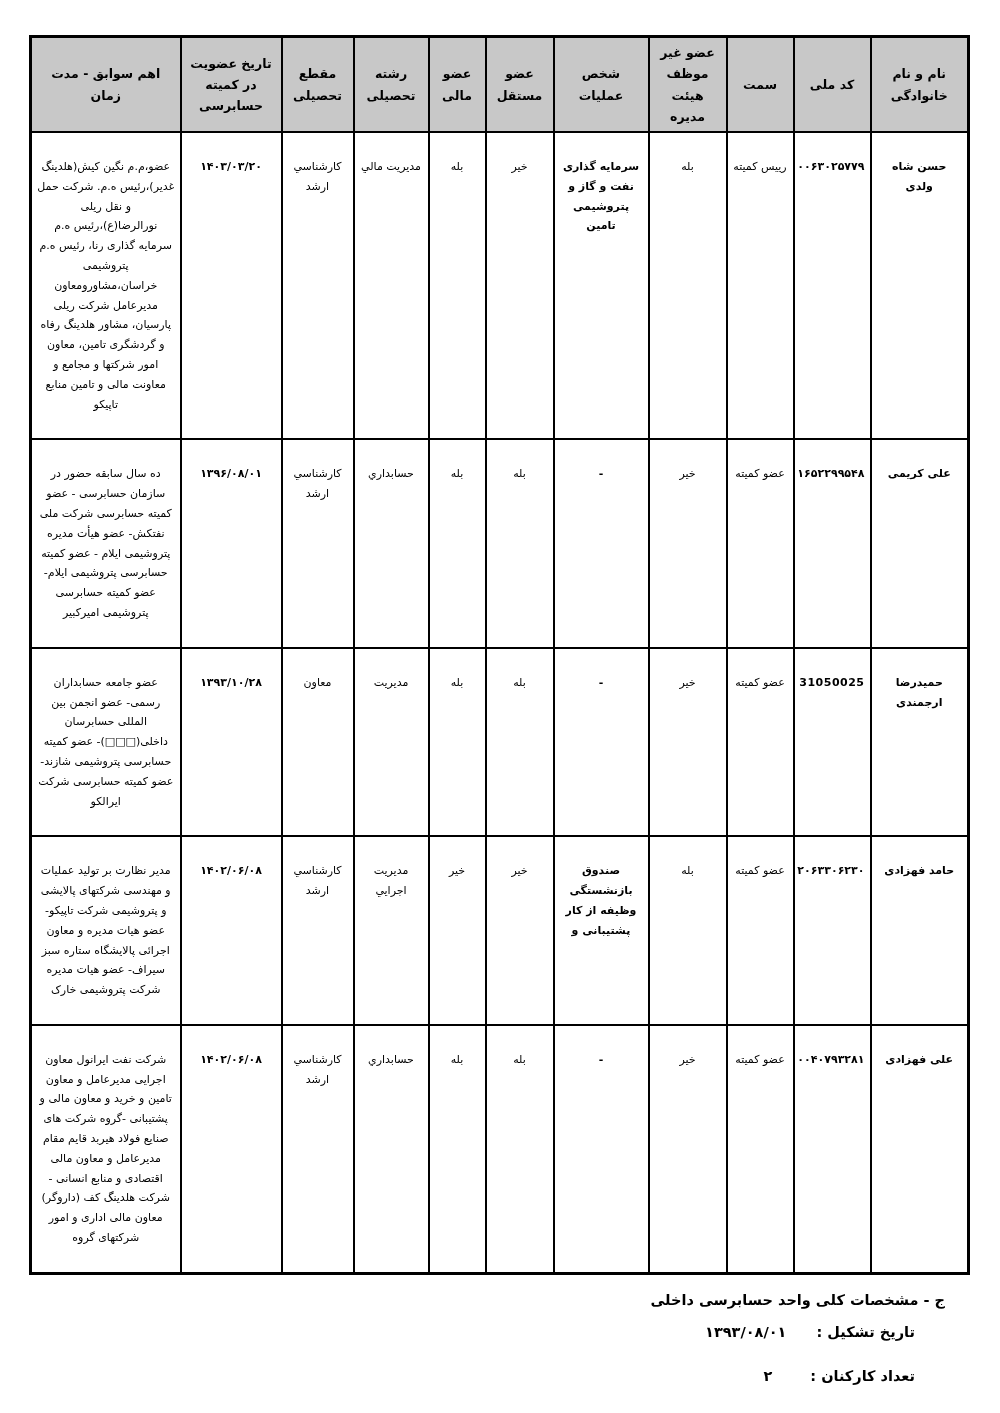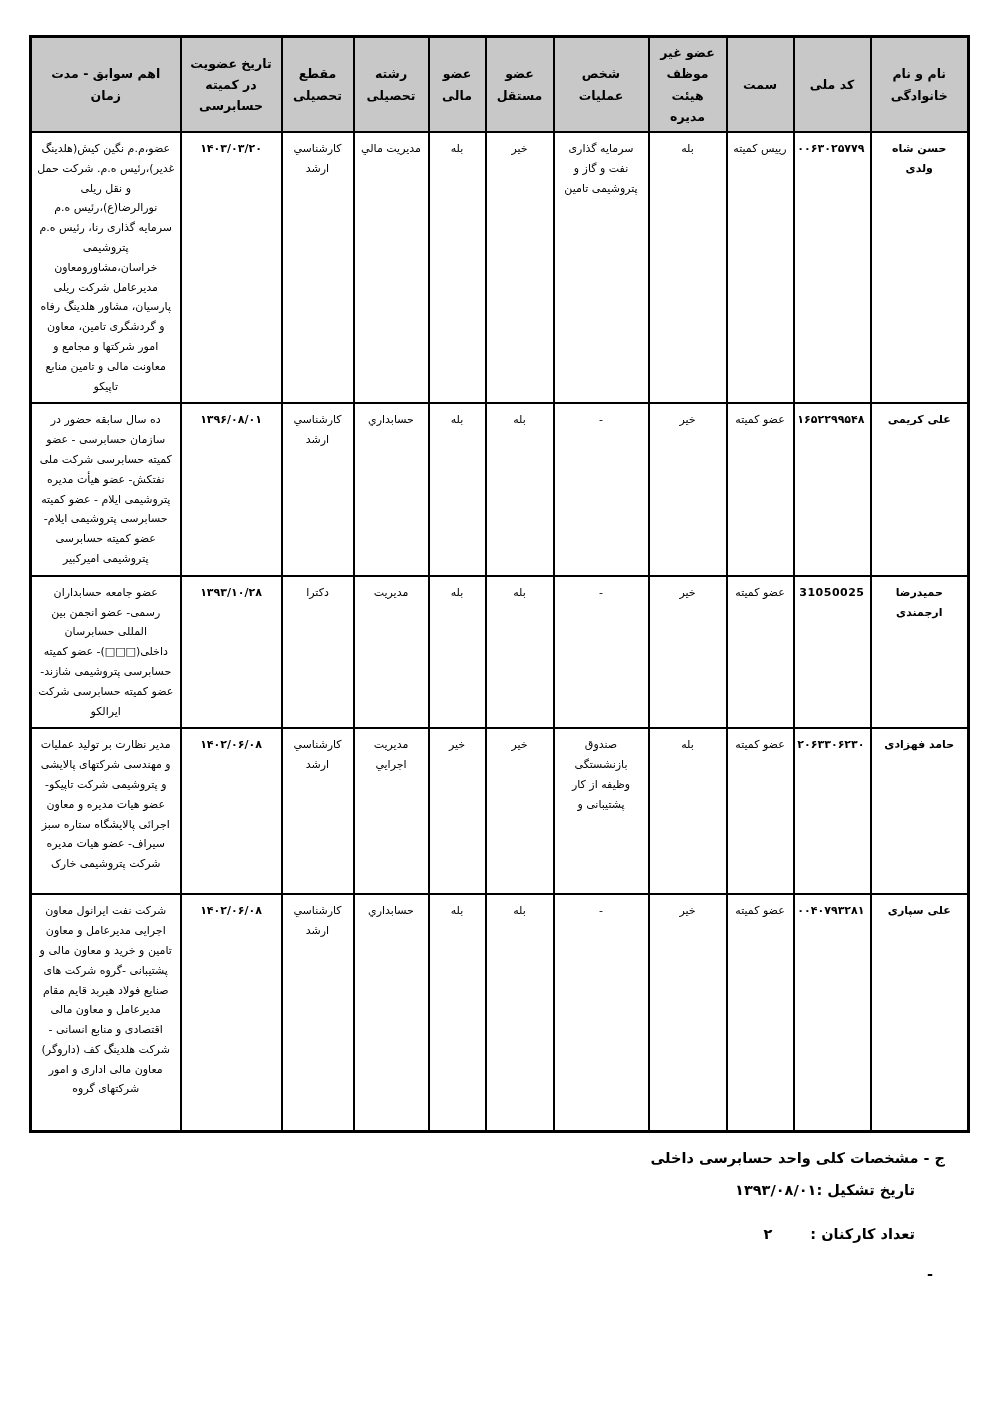--- a/index.html
+++ b/index.html
@@ -38,44 +38,45 @@
     text-align: center;
     vertical-align: middle;
     height: 82px;
     padding: 4px 3px;
   }
   table.committee td {
     font-size: 11px;
     line-height: 1.8;
     text-align: center;
     vertical-align: top;
-    padding: 6px 5px;
+    padding: 24px 5px;
   }
   td.cell-background {
     font-size: 10.5px;
     line-height: 1.72;
     text-align: justify;
     padding: 6px 8px;
   }
   td.cell-legal {
     font-size: 10px;
     line-height: 1.9;
+    font-weight: bold;
   }
   td.cell-name { font-size: 11.5px; font-weight: bold; }
   td.cell-date, td.cell-code { font-size: 11px; letter-spacing: 0.5px; font-weight: bold; }
 
   .footer { margin-top: 16px; font-weight: bold; }
   .f-line { font-size: 14.5px; line-height: 1.3; }
   .f-pair { display: flex; align-items: baseline; }
   .sec-c   { margin: 2px 25px 0 0; }
   .l-date  { margin: 13px 55px 0 0; }
   .l-staff { margin: 25px 55px 0 0; }
   .l-out   { margin: 22px 12px 0 0; }
   .sec-d   { margin: 28px 28px 0 0; }
-  .gap30 { }
+  .gap30 { margin-right: 30px; }
   .gap38 { margin-right: 38px; }
   .gap25 { margin-right: 25px; }
 </style>
 </head>
 <body>
 
 <div class="page">
 
   <table class="committee">
     <colgroup>
@@ -135,39 +136,39 @@
       </tr>
       <tr style="height:139px">
         <td class="cell-name">حمیدرضا ارجمندی</td>
         <td class="cell-code">31050025</td>
         <td>عضو کمیته</td>
         <td>خیر</td>
         <td class="cell-legal">-</td>
         <td>بله</td>
         <td>بله</td>
         <td>مدیریت</td>
-        <td>دکترا</td>
+        <td>معاون</td>
         <td class="cell-date">۱۳۹۳/۱۰/۲۸</td>
         <td class="cell-background">عضو جامعه حسابداران رسمی- عضو انجمن بین المللی حسابرسان داخلی(□□□)- عضو کمیته حسابرسی پتروشیمی شازند-عضو کمیته حسابرسی شرکت ایرالکو</td>
       </tr>
       <tr style="height:166px">
         <td class="cell-name">حامد فهزادی</td>
         <td class="cell-code">۲۰۶۳۳۰۶۲۳۰</td>
         <td>عضو کمیته</td>
         <td>بله</td>
         <td class="cell-legal">صندوق بازنشستگی وظیفه از کار پشتیبانی و</td>
         <td>خیر</td>
         <td>خیر</td>
         <td>مدیریت اجرايي</td>
         <td>کارشناسي ارشد</td>
         <td class="cell-date">۱۴۰۲/۰۶/۰۸</td>
         <td class="cell-background">مدیر نظارت بر تولید عملیات و مهندسی شرکتهای پالایشی و پتروشیمی شرکت تاپیکو- عضو هیات مدیره و معاون اجرائی پالایشگاه ستاره سبز سیراف- عضو هیات مدیره شرکت پتروشیمی خارک</td>
       </tr>
       <tr style="height:237px">
-        <td class="cell-name">علی سپاری</td>
+        <td class="cell-name">علی فهزادی</td>
         <td class="cell-code">۰۰۴۰۷۹۳۲۸۱</td>
         <td>عضو کمیته</td>
         <td>خیر</td>
         <td class="cell-legal">-</td>
         <td>بله</td>
         <td>بله</td>
         <td>حسابداري</td>
         <td>کارشناسي ارشد</td>
         <td class="cell-date">۱۴۰۲/۰۶/۰۸</td>
         <td class="cell-background">شرکت نفت ایرانول معاون اجرایی مدیرعامل و معاون تامین و خرید و معاون مالی و پشتیبانی -گروه شرکت های صنایع فولاد هیربد قایم مقام مدیرعامل و معاون مالی اقتصادی و منابع انسانی - شرکت هلدینگ کف (داروگر) معاون مالی اداری و امور شرکتهای گروه</td>

